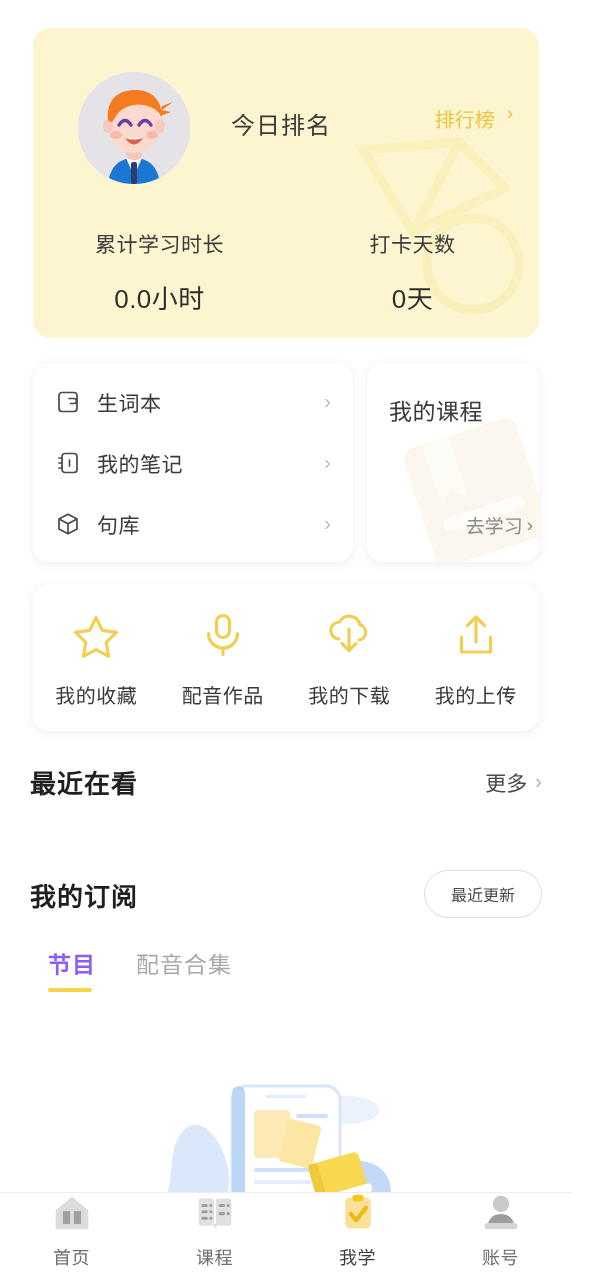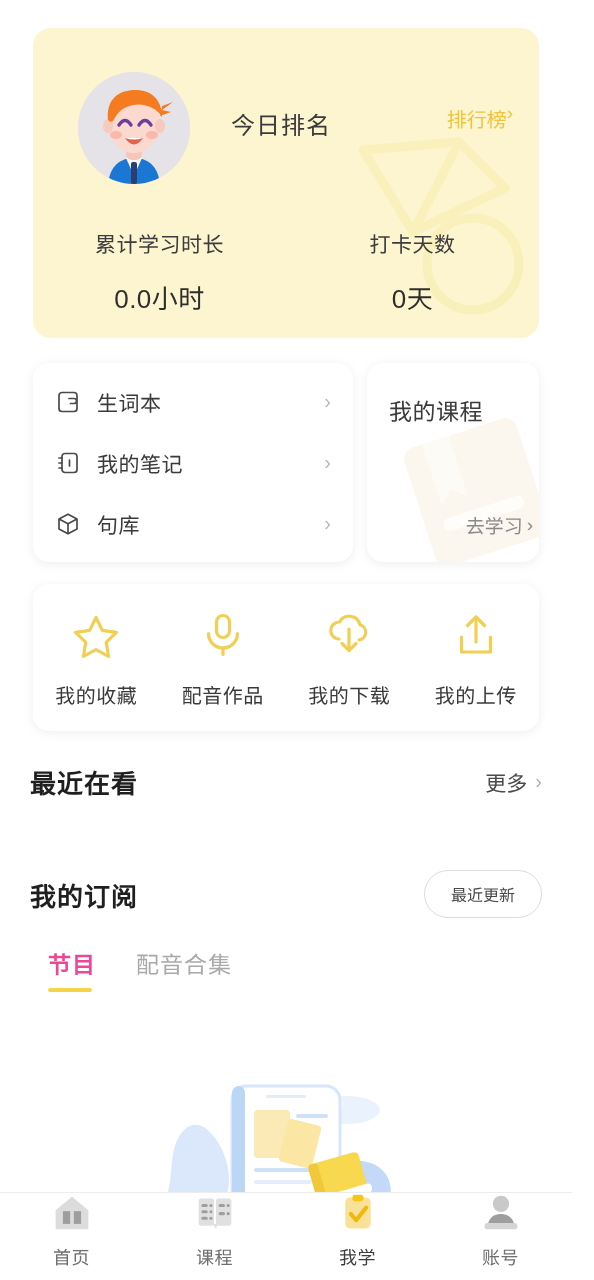--- a/index.html
+++ b/index.html
@@ -54,21 +54,21 @@
     left: 198px; top: 78px;
     font-size: 24px;
     color: #3a3a3a;
     letter-spacing: 1px;
   }
   .rank-link {
     position: absolute;
     right: 26px; top: 76px;
     font-size: 20px;
     color: #f0c33c;
-    display: flex; gap: 0;
+    display: flex; gap: 12px;
     cursor: pointer;
   }
   .rank-link .chev { font-size: 19px; line-height: 1; transform: translateY(-1px); }
 
   .stats {
     position: absolute;
     left: 0; right: 0; top: 200px;
     display: flex;
   }
   .stat { flex: 1; text-align: center; }
@@ -217,21 +217,21 @@
     align-items: flex-end;
   }
   .tab {
     position: relative;
     font-size: 23px;
     color: #a9a9a9;
     padding-bottom: 12px;
     cursor: pointer;
     letter-spacing: 1px;
   }
-  .tab.active { color: #ec4899; font-weight: bold; }
+  .tab.active { color: #8b5cf6; font-weight: bold; }
   .tab.active::after {
     content: "";
     position: absolute;
     left: 0; right: 4px; bottom: 0;
     height: 4px;
     border-radius: 2px;
     background: #f5d44a;
   }
 
   

